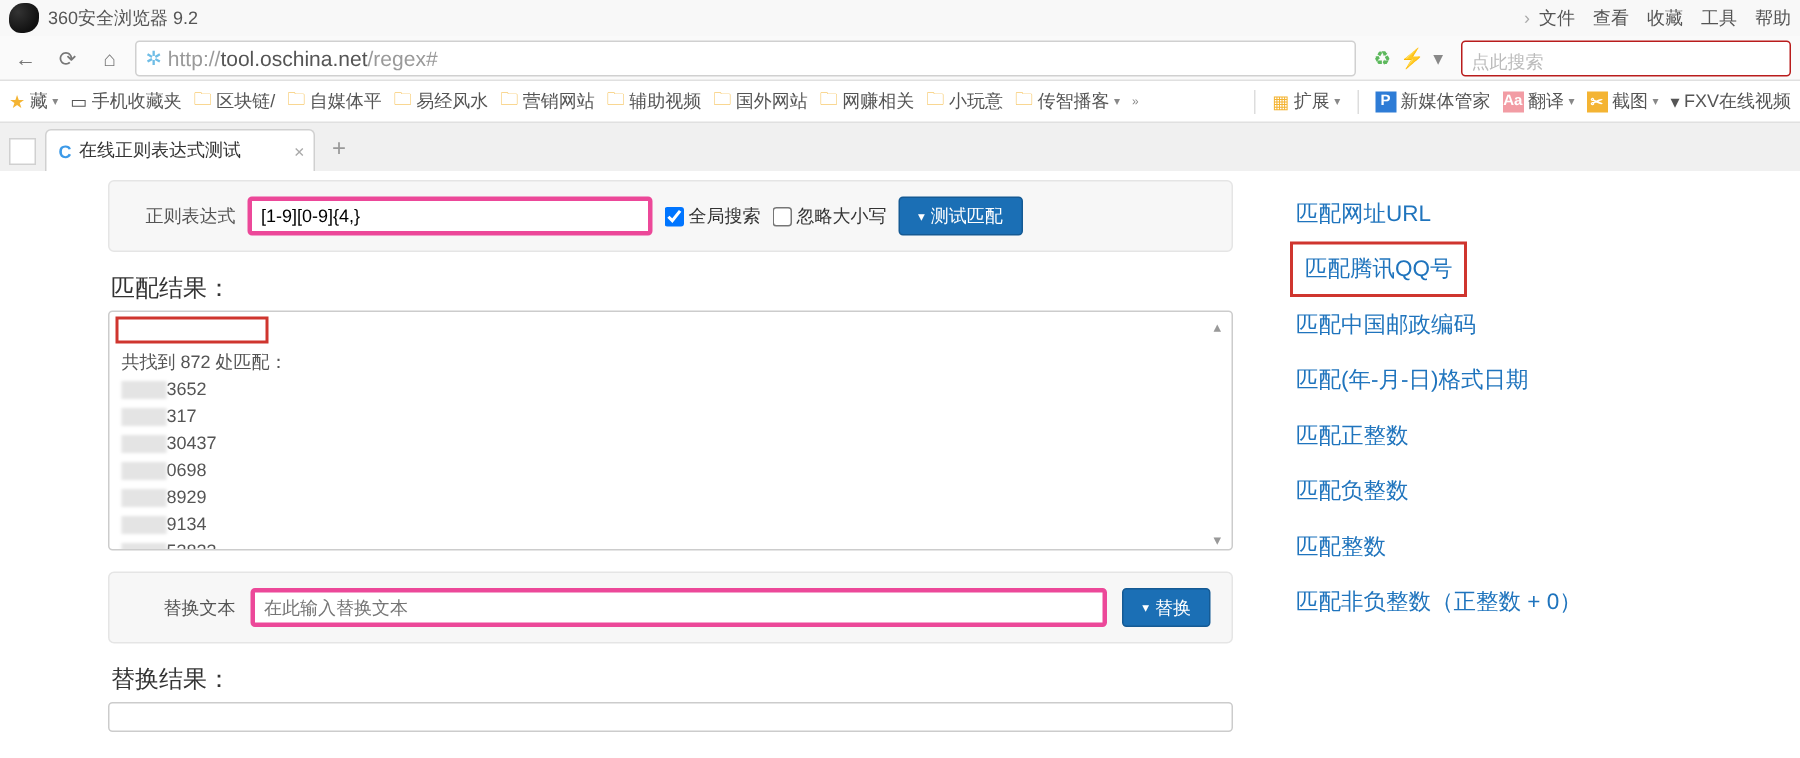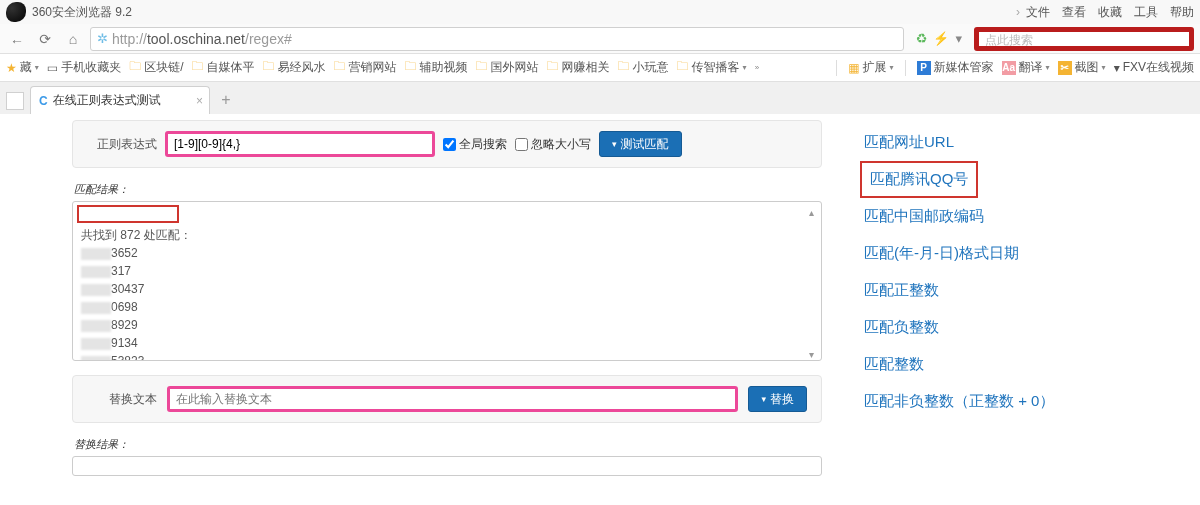--- a/index.html
+++ b/index.html
@@ -13,21 +13,21 @@
 .titlebar .chev { color: #aaa; margin-right: 6px; }
 
 .addrbar { height: 30px; display: flex; align-items: center; padding: 0 6px; border-bottom: 1px solid #e0e0e0; background: #fafafa; gap: 6px; }
 .addrbar .nav-btn { width: 22px; height: 22px; display: flex; align-items: center; justify-content: center; color: #777; font-size: 14px; border-radius: 3px; }
 .addrbar .url-box { flex: 1; height: 24px; display: flex; align-items: center; border: 1px solid #d0d0d0; border-radius: 3px; background: #fff; padding: 0 6px; }
 .addrbar .url-box .favicon { color: #6fbde6; margin-right: 4px; font-size: 13px; }
 .addrbar .url-text { color: #9a9a9a; font-size: 14px; }
 .addrbar .url-text .dark { color: #555; }
 .addrbar .right-icons { display: flex; gap: 6px; align-items: center; margin: 0 6px; }
 .addrbar .ri { font-size: 13px; }
-.addrbar .search-box { width: 220px; height: 24px; border: 5px solid #b91c1c; border-radius: 3px; background: #fff; padding: 0 6px; color: #bbb; display: flex; align-items: flex-start; font-size: 12px; }
+.addrbar .search-box { width: 220px; height: 24px; border: 1px solid #b91c1c; border-radius: 3px; background: #fff; padding: 0 6px; color: #bbb; display: flex; align-items: flex-end; font-size: 12px; }
 
 .bookbar { height: 28px; display: flex; align-items: center; padding: 0 6px; border-bottom: 1px solid #e0e0e0; background: #fff; gap: 8px; font-size: 12px; color: #555; overflow: hidden; }
 .bookbar .bm { display: flex; align-items: center; gap: 3px; white-space: nowrap; }
 .bookbar .sep { width: 1px; height: 16px; background: #ddd; margin: 0 3px; }
 .folder-ico, .star-ico { color: #f4b433; font-size: 12px; }
 .tri { color: #888; font-size: 8px; }
 .bookbar .right { margin-left: auto; display: flex; gap: 8px; align-items: center; }
 .ext-ico { width: 14px; height: 14px; display: inline-flex; align-items: center; justify-content: center; font-size: 10px; font-weight: bold; }
 .ext-blue { background: #2e7cd6; color: #fff; }
 .ext-pink { background: #f29ca4; color: #fff; }
@@ -45,21 +45,21 @@
 .side { width: 360px; padding: 10px 0 0 20px; }
 
 .panel { background: #f7f7f7; border: 1px solid #e5e5e5; border-radius: 4px; padding: 10px 14px; margin-bottom: 14px; }
 .row { display: flex; align-items: center; gap: 8px; }
 .lbl { width: 70px; text-align: right; color: #555; }
 input[type=text].fld { height: 26px; border: 3px solid #ec4899; border-radius: 3px; padding: 0 6px; background: #fff; font-size: 12px; }
 .chk { display: flex; align-items: center; gap: 3px; }
 .btn { background: #1b6fb5; color: #fff; border: 1px solid #155a94; border-radius: 3px; height: 26px; padding: 0 12px; display: inline-flex; align-items: center; gap: 4px; font-size: 12px; }
 .btn .caret { font-size: 9px; }
 
-.sec-label { font-size: 11px; color: #333; margin: 0 0 4px 2px; font-style: italic; }
+.sec-label { font-size: 16px; color: #333; margin: 0 0 4px 2px; }
 .result { background: #fff; border: 1px solid #ccc; border-radius: 3px; height: 160px; padding: 6px 8px; font-size: 12px; color: #555; position: relative; overflow: hidden; white-space: pre; line-height: 1.5; }
 .result .hl { position: absolute; border: 2px solid #cf352e; pointer-events: none; }
 .result .blurcol { display: inline-block; width: 30px; height: 12px; background: #e4e4e4; filter: blur(1px); vertical-align: middle; }
 .result .scroll { position: absolute; right: 2px; top: 3px; width: 10px; height: 10px; color: #999; font-size: 10px; }
 .result .scroll2 { position: absolute; right: 2px; bottom: 3px; width: 10px; height: 10px; color: #999; font-size: 10px; }
 
 .replace-row { display: flex; align-items: center; gap: 10px; }
 .replace-row .fld { flex: 1; }
 
 .side a { color: #1f74bd; text-decoration: none; font-size: 15px; display: block; padding: 9px 4px; }

